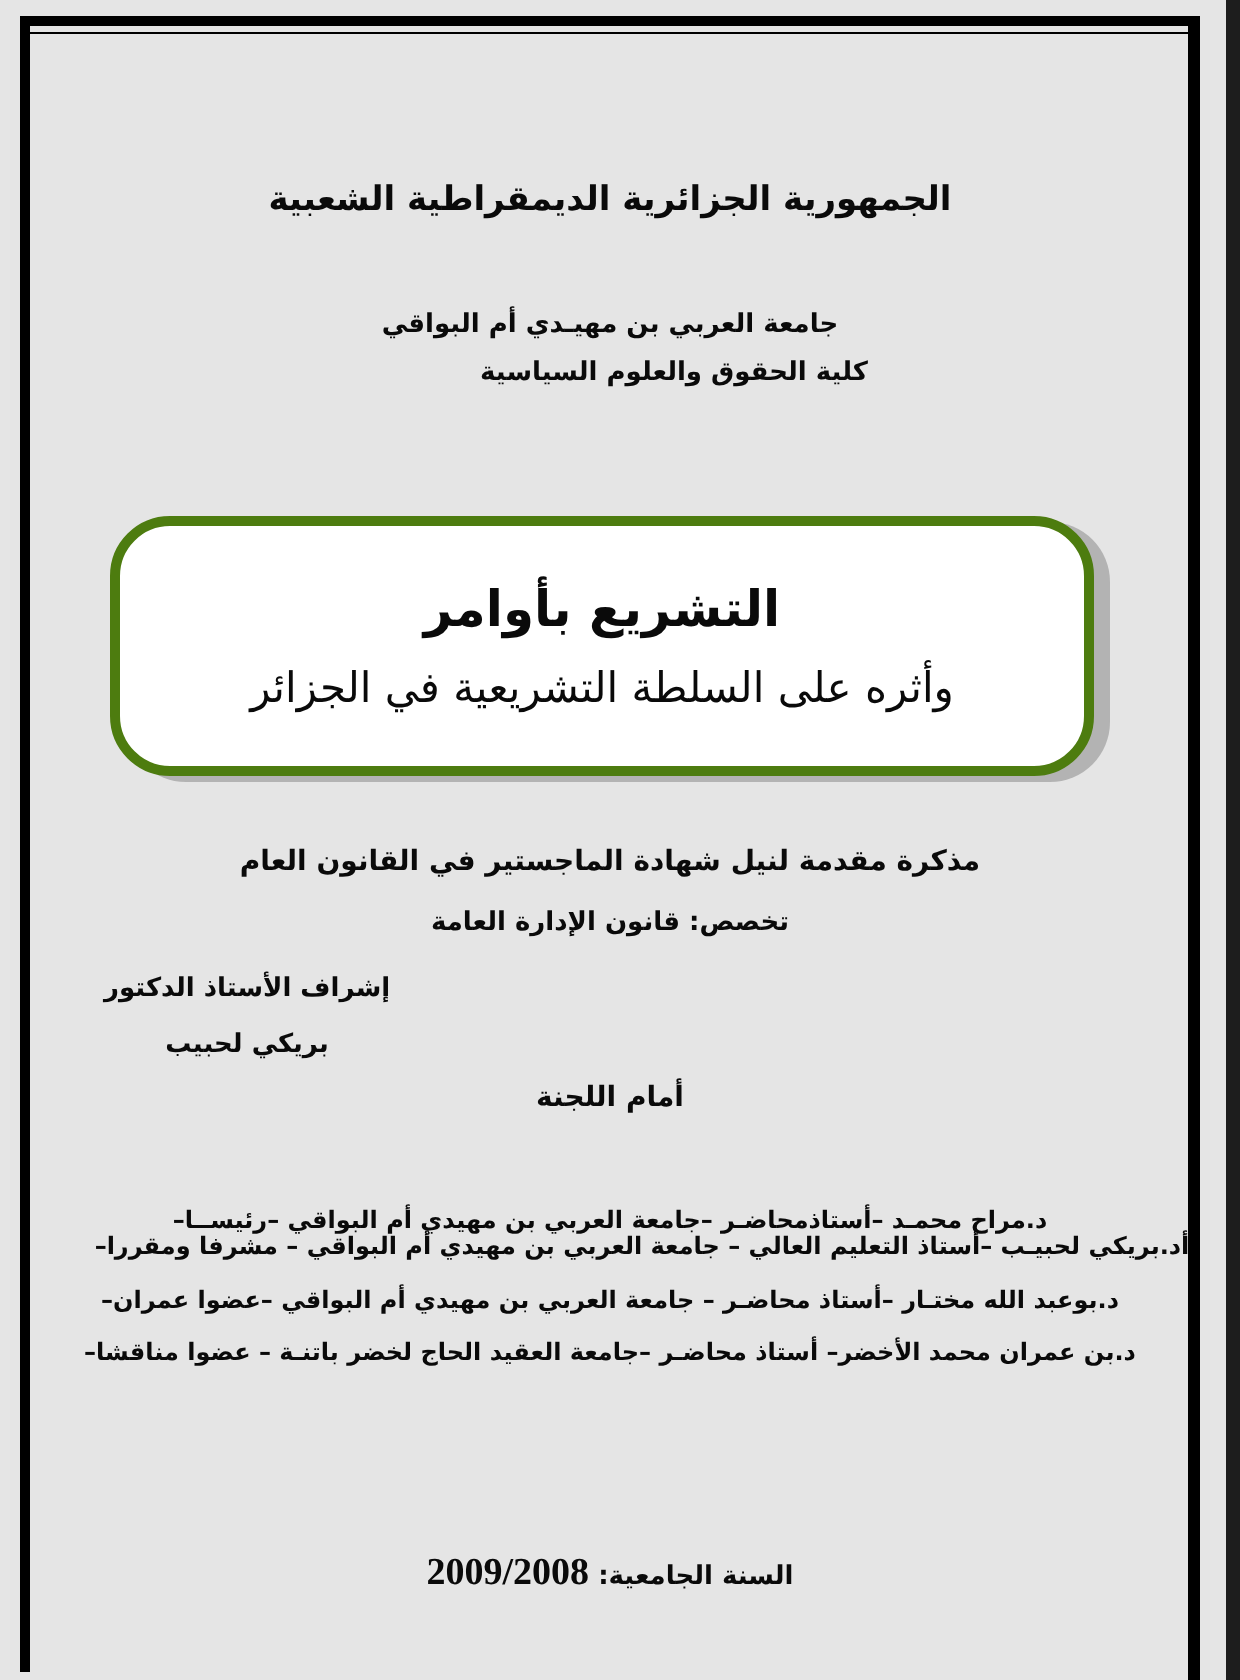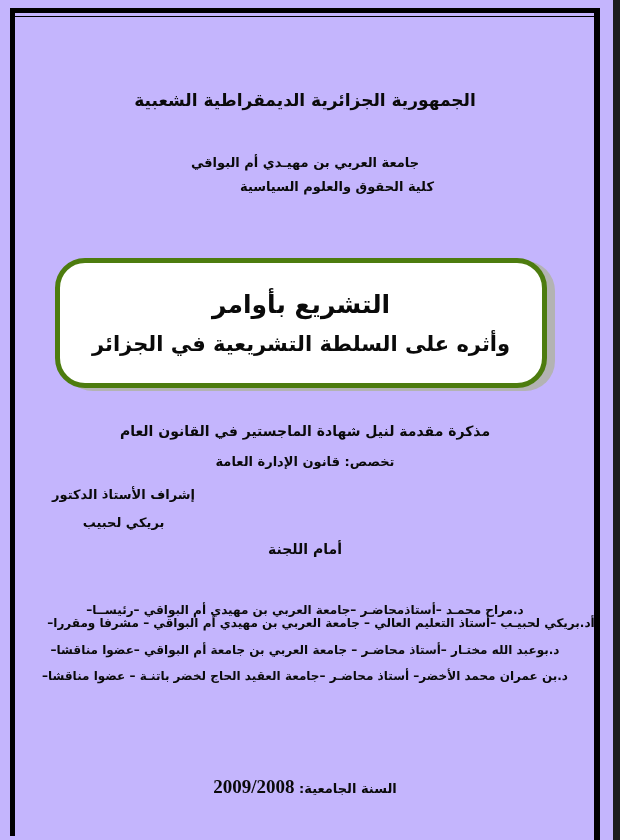--- a/index.html
+++ b/index.html
@@ -1,18 +1,18 @@
 <!DOCTYPE html>
 <html lang="ar"><head>
 <meta charset="utf-8">
 <style>
   html, body { margin:0; padding:0; background:#ffffff; }
   .page {
     position:relative; width:620px; height:840px;
-    background:#c4b5fd; overflow:hidden;
+    background:#e5e5e5; overflow:hidden;
     font-family:"DejaVu Sans", sans-serif; color:#0a0a0a;
   }
   
   .scan-edge { position:absolute; right:0; top:0; width:7px; height:840px; background:#1d1d1d; }
   
   .frame-top   { position:absolute; left:10px; top:8px;  width:590px; height:5px; background:#000; }
   .frame-thin  { position:absolute; left:12px; top:16px; width:584px; height:1px; background:#000; }
   .frame-left  { position:absolute; left:10px; top:8px;  width:5px;  height:828px; background:#000; }
   .frame-right { position:absolute; left:594px; top:8px; width:6px;  height:832px; background:#000; }
 
@@ -26,21 +26,21 @@
   .t-faculty    { top:179px; font-size:13px;padding-left:32px; }
 
   .title-box {
     position:absolute; left:55px; top:258px; width:482px; height:120px;
     background:#fff; border:5px solid #4d7c0f; border-radius:30px;
     box-shadow:8px 3px 0 #b3b3b3;
     display:flex; flex-direction:column; justify-content:center; align-items:center;
     gap:13px; direction:rtl; text-align:center;
   }
   .title-line1 { font-size:25px; font-weight:bold; }
-  .title-line2 { font-size:21px; font-weight:bold; }
+  .title-line2 { font-size:21px; font-weight:normal; }
 
   .t-thesis    { top:423px; font-size:14px; }
   .t-specialty { top:454px; font-size:13px; }
 
   .col {
     position:absolute; top:487px; direction:rtl; text-align:center;
     font-weight:bold; font-size:13px; white-space:nowrap;
   }
   .col-student    { right:92px; }
   .col-supervisor { left:52px; }
@@ -83,21 +83,21 @@
 
   <div class="col col-supervisor">
     <div class="label">إشراف الأستاذ الدكتور</div>
     <div class="name">بريكي لحبيب</div>
   </div>
 
   <div class="tline t-committee-heading">أمام اللجنة</div>
 
   <div class="tline committee-line cl-0">د.مراح محمـد  –أستاذمحاضـر    –جامعة العربي بن مهيدي  أم البواقي  –رئيســا–</div>
   <div class="tline committee-line cl-1">أد.بريكي لحبيـب –أستاذ التعليم العالي   – جامعة العربي بن مهيدي أم البواقي – مشرفا ومقررا–</div>
-  <div class="tline committee-line cl-2">د.بوعبد الله مختـار   –أستاذ محاضـر   – جامعة العربي بن جامعة أم البواقي  –عضوا مناقشا–</div>
+  <div class="tline committee-line cl-2">د.بوعبد الله مختـار   –أستاذ محاضـر   – جامعة العربي بن مهيدي أم البواقي  –عضوا عمران–</div>
   <div class="tline committee-line cl-3">د.بن عمران محمد الأخضر– أستاذ محاضـر  –جامعة العقيد الحاج لخضر باتنـة  – عضوا مناقشا–</div>
 
   <div class="tline footer">
     <span class="year-label">السنة الجامعية:</span>
     <span> </span>
     <span class="year-value">2009/2008</span>
   </div>
 
 </div>
 

